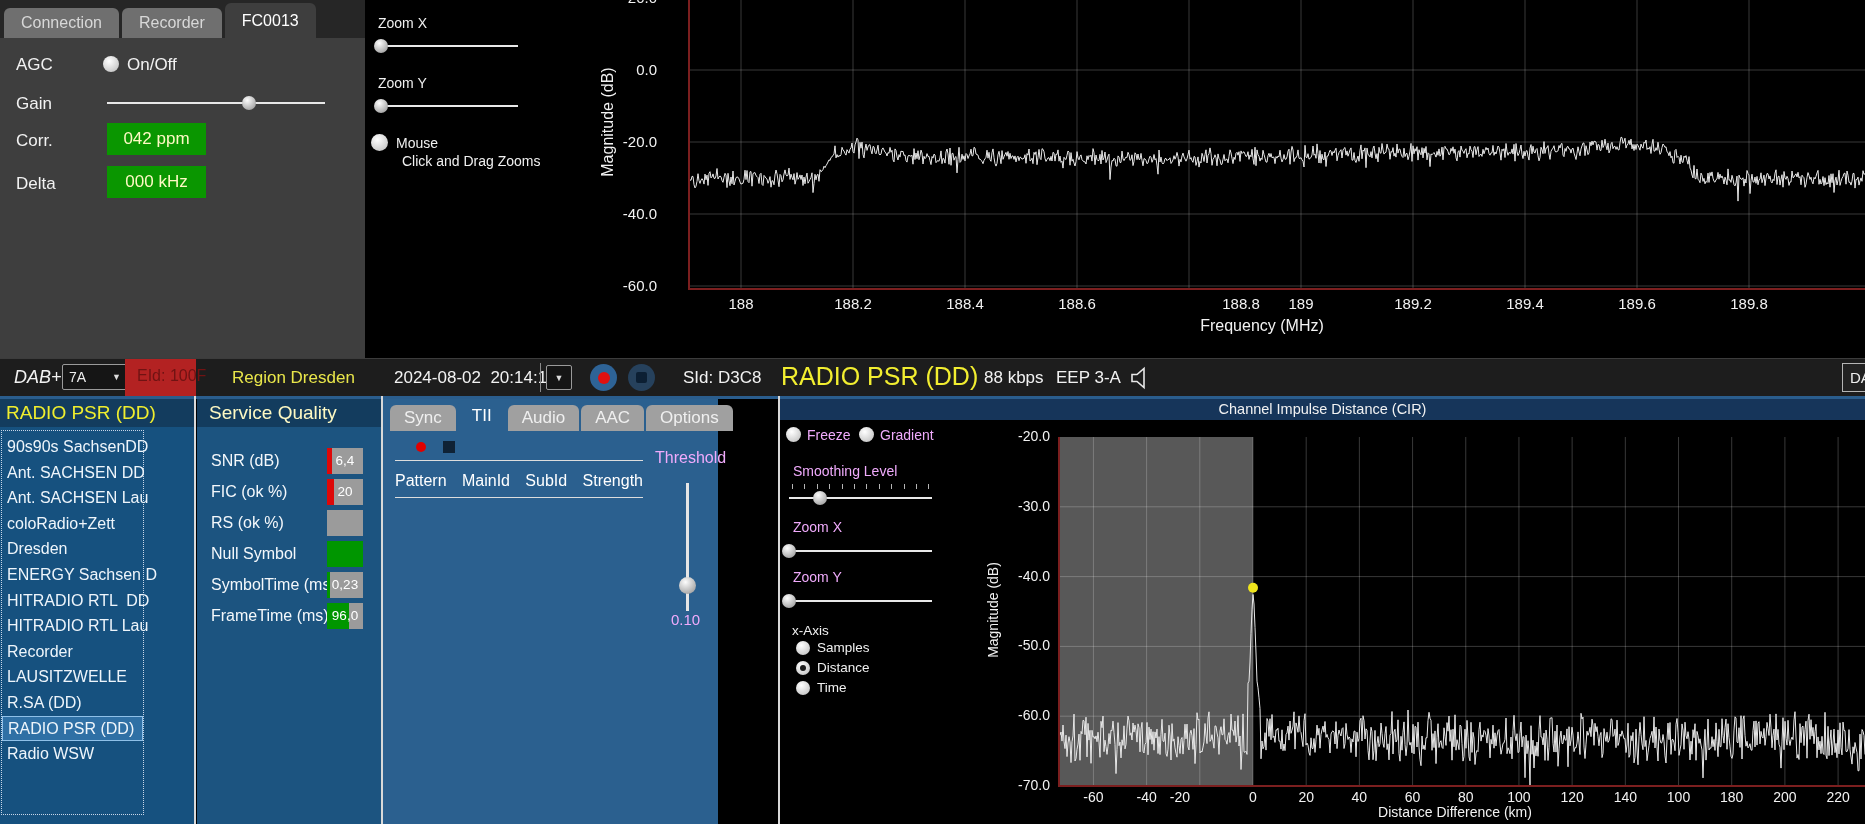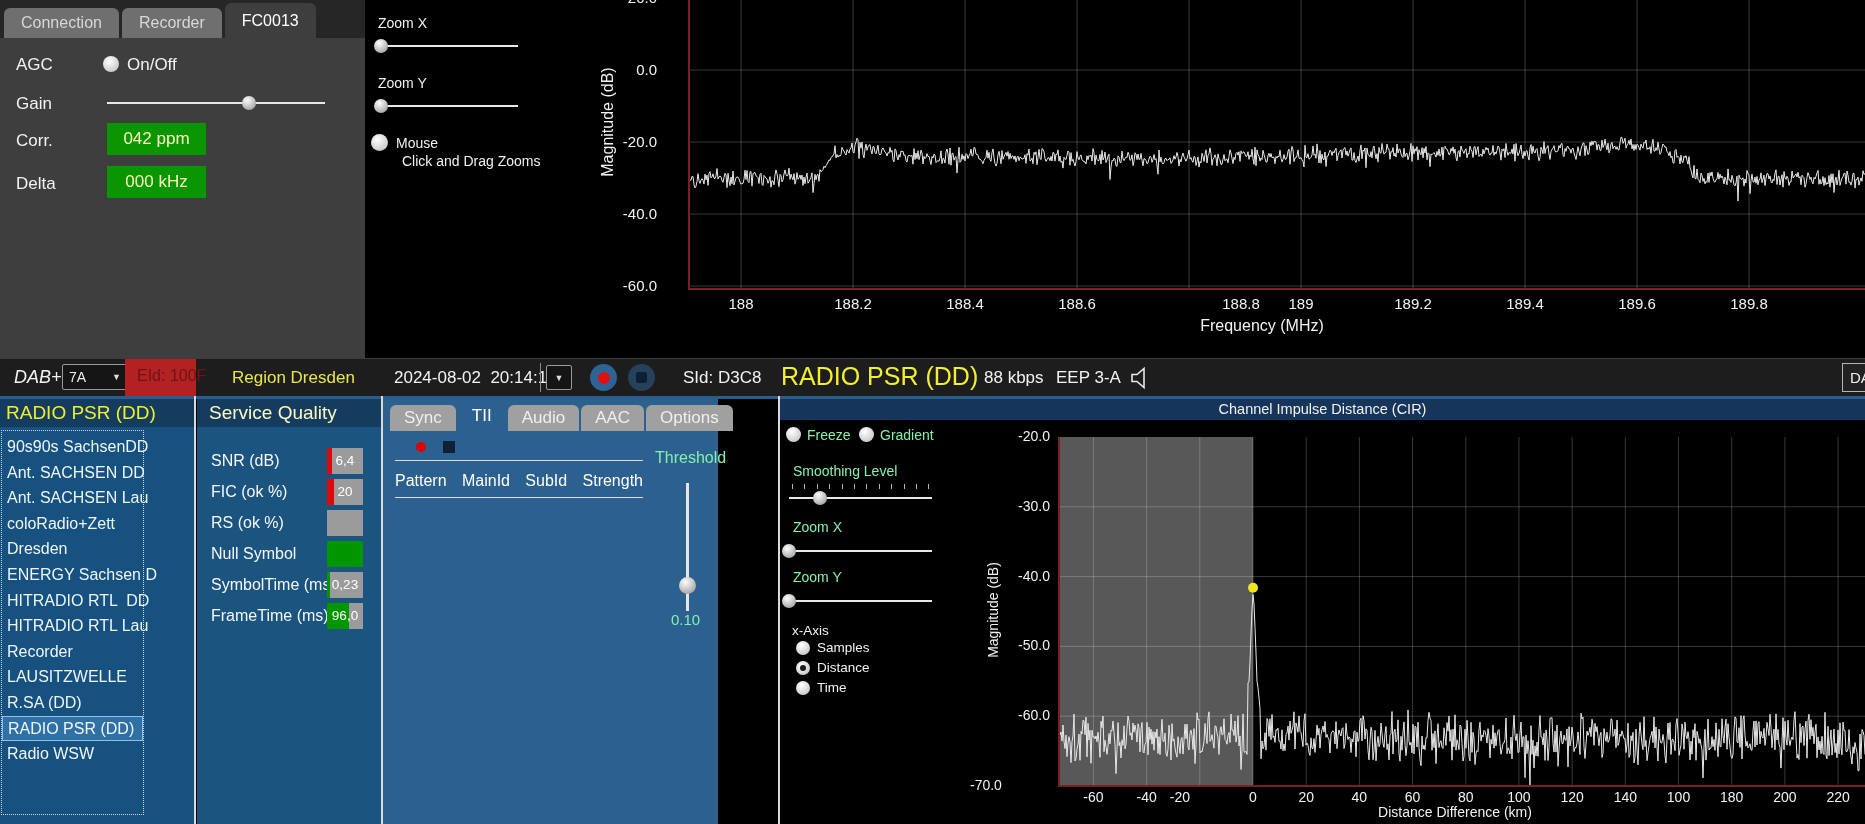--- a/index.html
+++ b/index.html
@@ -54,21 +54,21 @@
   .sqval { position:absolute; width:100%; text-align:center; font-size:13.5px; color:#fff; line-height:26px; }
   .tiipanel { position:absolute; left:383px; top:3px; width:335px; height:425px; background:#2b608f; }
   .ttabrow { position:absolute; left:0; top:2px; width:100%; height:30px; display:flex;
              align-items:flex-end; padding-left:7px; }
   .ttab { height:26px; line-height:26px; padding:0 14px; background:#a0a0a0; color:#efefef;
           font-size:17px; border-radius:6px 6px 0 0; margin-right:2px; }
   .ttab.active { height:31px; line-height:31px; background:#2b608f; color:#fff; }
   .cirpanel { position:absolute; left:780px; top:3px; width:1085px; height:425px; background:#000; }
   .cirtitle { position:absolute; left:0; top:0; width:100%; height:21px; background:#16355a;
               text-align:center; font-size:14.5px; line-height:21px; color:#f2f2f2; }
-  .smlabel { position:absolute; font-size:14px; color:#86efac;text-align:center; }
+  .smlabel { position:absolute; font-size:14px; color:#f0abfc;text-align:center; }
   .xslabel { position:absolute; font-size:13.5px; color:#f0f0f0; }
   .tick { position:absolute; width:1px; height:5px; background:#b5b5b5; }
   
   .axis-tick { position:absolute; color:#f2f2f2; }
   .axis-label { position:absolute; color:#f2f2f2; text-align:center; }
   .rot { transform:rotate(-90deg); }
 </style>
 </head>
 <body>
 
@@ -338,21 +338,21 @@
           <polyline points="0,318.3 1,296.5 2,298.1 3,295.0 4,304.1 5,288.0 6,304.7 7,311.6 8,298.1 9,319.6 10,306.0 11,299.7 12,305.0 13,325.6 14,304.8 15,298.9 16,277.1 17,324.0 18,321.7 19,312.3 20,307.1 21,297.1 22,323.3 23,294.4 24,296.9 25,283.3 26,283.8 27,297.7 28,280.2 29,319.9 30,286.4 31,303.1 32,293.3 33,326.3 34,293.3 35,300.3 36,299.4 37,301.9 38,298.9 39,304.7 40,295.2 41,305.1 42,320.3 43,284.3 44,290.7 45,279.0 46,314.7 47,303.2 48,309.6 49,317.4 50,309.2 51,296.5 52,306.9 53,293.1 54,293.8 55,284.1 56,295.7 57,307.4 58,336.6 59,312.6 60,285.6 61,308.7 62,305.1 63,320.9 64,302.8 65,308.4 66,288.8 67,311.9 68,307.5 69,291.1 70,279.0 71,283.8 72,298.3 73,295.8 74,303.0 75,286.0 76,295.1 77,288.1 78,293.3 79,305.1 80,286.8 81,290.7 82,314.9 83,292.1 84,285.4 85,314.2 86,316.0 87,307.3 88,305.7 89,285.4 90,317.8 91,290.1 92,302.5 93,292.1 94,307.2 95,294.7 96,313.2 97,294.9 98,301.0 99,292.1 100,316.5 101,299.6 102,317.6 103,297.4 104,282.3 105,304.1 106,304.5 107,296.1 108,316.6 109,319.4 110,312.2 111,288.2 112,299.0 113,323.0 114,286.6 115,304.2 116,301.9 117,310.9 118,316.4 119,320.2 120,299.7 121,308.5 122,316.5 123,302.3 124,300.5 125,317.1 126,303.4 127,287.2 128,301.8 129,287.1 130,309.8 131,313.0 132,296.5 133,293.2 134,298.8 135,312.4 136,291.6 137,326.6 138,307.8 139,275.7 140,283.0 141,282.1 142,316.0 143,314.2 144,315.0 145,310.1 146,304.9 147,286.5 148,298.0 149,306.6 150,281.0 151,274.8 152,304.4 153,302.7 154,297.7 155,304.8 156,311.2 157,288.9 158,289.2 159,296.0 160,300.8 161,317.4 162,294.0 163,289.7 164,297.8 165,297.6 166,281.8 167,302.4 168,303.6 169,307.2 170,298.4 171,295.5 172,305.5 173,277.1 174,293.2 175,293.1 176,298.5 177,284.0 178,305.1 179,298.5 180,278.6 181,309.0 182,299.0 183,332.5 184,313.1 185,276.9 186,314.9 187,315.3 188,314.2 189,317.4 190,246.1 191,244.2 192,225.0 193,196.4 194,172.8 195,157.5 196,167.0 197,190.3 198,216.0 199,244.2 200,250.8 201,260.8 202,271.6 203,321.8 204,304.0 205,311.8 206,309.6 207,295.7 208,313.1 209,281.5 210,284.3 211,299.4 212,281.7 213,302.8 214,277.5 215,300.5 216,299.0 217,305.4 218,292.8 219,293.1 220,291.2 221,304.2 222,303.9 223,312.1 224,292.8 225,313.7 226,307.0 227,313.6 228,297.6 229,296.0 230,289.1 231,303.1 232,284.0 233,296.3 234,293.4 235,289.1 236,274.8 237,312.1 238,285.9 239,289.7 240,295.3 241,278.9 242,294.4 243,295.5 244,303.1 245,309.6 246,283.5 247,276.7 248,308.1 249,306.1 250,308.1 251,315.7 252,318.4 253,300.8 254,311.3 255,311.6 256,301.5 257,315.4 258,302.8 259,288.1 260,298.2 261,291.3 262,311.2 263,297.5 264,292.9 265,289.1 266,295.2 267,284.5 268,300.3 269,297.4 270,300.8 271,302.5 272,316.0 273,297.0 274,294.7 275,293.8 276,295.1 277,307.0 278,284.6 279,311.6 280,298.4 281,293.0 282,296.7 283,299.0 284,291.7 285,290.7 286,311.5 287,306.7 288,286.4 289,297.3 290,302.5 291,299.9 292,301.1 293,315.6 294,301.9 295,305.0 296,294.2 297,294.1 298,319.8 299,295.2 300,304.5 301,301.5 302,283.6 303,281.2 304,304.0 305,278.7 306,283.7 307,302.0 308,291.8 309,293.4 310,313.3 311,322.9 312,303.8 313,290.2 314,294.7 315,322.7 316,313.3 317,293.4 318,323.8 319,306.6 320,299.4 321,309.7 322,306.7 323,286.0 324,296.4 325,306.4 326,310.4 327,296.8 328,289.5 329,312.6 330,306.8 331,322.9 332,298.1 333,296.5 334,274.5 335,317.0 336,294.9 337,292.3 338,305.0 339,302.9 340,282.8 341,316.5 342,324.2 343,299.3 344,313.2 345,295.2 346,284.9 347,307.5 348,318.7 349,308.7 350,273.0 351,304.3 352,308.1 353,305.4 354,315.9 355,287.3 356,316.9 357,289.3 358,290.1 359,310.0 360,285.1 361,310.1 362,322.7 363,328.7 364,299.0 365,312.2 366,308.2 367,312.7 368,300.7 369,300.9 370,283.4 371,275.3 372,281.3 373,283.4 374,313.3 375,296.6 376,310.6 377,293.9 378,326.6 379,300.3 380,286.7 381,310.5 382,305.3 383,303.7 384,310.3 385,311.5 386,290.8 387,299.2 388,308.4 389,285.6 390,294.2 391,279.0 392,304.4 393,292.7 394,323.2 395,292.2 396,309.8 397,277.8 398,313.2 399,302.7 400,307.1 401,312.7 402,288.0 403,289.1 404,306.5 405,324.1 406,319.6 407,292.2 408,311.3 409,283.4 410,300.2 411,319.9 412,323.9 413,285.3 414,315.4 415,295.3 416,301.0 417,327.5 418,316.4 419,313.5 420,314.6 421,292.6 422,285.2 423,304.1 424,297.9 425,300.1 426,293.4 427,294.4 428,298.3 429,306.1 430,291.6 431,299.0 432,320.9 433,302.4 434,307.1 435,288.1 436,311.2 437,295.8 438,308.9 439,298.8 440,293.7 441,292.5 442,306.8 443,317.2 444,312.3 445,306.4 446,305.9 447,302.4 448,281.0 449,316.7 450,310.8 451,313.0 452,316.7 453,300.0 454,321.9 455,293.6 456,278.3 457,298.2 458,303.7 459,296.7 460,315.6 461,314.9 462,296.6 463,285.0 464,309.9 465,299.6 466,300.2 467,340.7 468,298.1 469,316.7 470,303.7 471,315.1 472,348.5 473,288.7 474,317.3 475,303.2 476,331.0 477,308.8 478,318.9 479,305.0 480,319.3 481,292.7 482,278.6 483,300.0 484,300.2 485,307.9 486,296.1 487,323.4 488,293.0 489,302.3 490,323.5 491,310.3 492,281.1 493,281.2 494,280.6 495,306.3 496,315.0 497,294.1 498,315.1 499,288.0 500,329.3 501,311.9 502,300.1 503,294.1 504,306.5 505,306.5 506,298.1 507,302.7 508,303.3 509,291.9 510,329.8 511,289.7 512,308.8 513,303.0 514,290.2 515,298.1 516,314.6 517,310.6 518,310.9 519,306.1 520,294.9 521,305.9 522,317.5 523,276.3 524,282.0 525,280.1 526,310.1 527,321.5 528,307.1 529,294.2 530,298.3 531,295.6 532,290.3 533,299.7 534,282.2 535,288.1 536,308.3 537,286.3 538,294.7 539,289.6 540,299.7 541,308.8 542,298.4 543,295.4 544,320.6 545,316.4 546,291.6 547,299.3 548,304.4 549,295.2 550,305.3 551,303.7 552,298.0 553,281.8 554,282.5 555,299.4 556,298.2 557,292.1 558,310.7 559,283.1 560,308.5 561,305.3 562,297.0 563,299.3 564,293.8 565,297.7 566,301.8 567,301.6 568,315.6 569,308.0 570,286.2 571,320.3 572,317.7 573,298.7 574,303.8 575,295.3 576,325.9 577,320.3 578,292.1 579,313.0 580,327.8 581,299.6 582,285.4 583,297.3 584,306.9 585,312.7 586,279.7 587,309.6 588,303.4 589,323.7 590,315.9 591,308.5 592,301.4 593,298.4 594,294.3 595,305.6 596,279.9 597,311.0 598,290.0 599,309.9 600,324.0 601,292.1 602,302.7 603,306.1 604,305.5 605,297.5 606,304.2 607,318.9 608,326.0 609,302.5 610,286.1 611,302.7 612,285.5 613,317.4 614,302.6 615,302.5 616,305.8 617,313.7 618,287.2 619,281.5 620,295.2 621,318.4 622,312.9 623,307.8 624,286.9 625,293.1 626,312.3 627,285.2 628,298.7 629,301.8 630,294.7 631,302.1 632,323.0 633,304.2 634,317.2 635,292.7 636,300.7 637,286.7 638,323.3 639,294.4 640,298.6 641,306.3 642,301.8 643,308.1 644,312.9 645,340.9 646,310.0 647,292.3 648,323.1 649,308.9 650,282.0 651,313.0 652,310.9 653,311.2 654,299.7 655,309.7 656,302.4 657,313.4 658,285.9 659,304.7 660,319.7 661,292.3 662,309.7 663,309.6 664,281.7 665,298.5 666,306.1 667,290.6 668,282.1 669,312.3 670,286.7 671,300.5 672,309.2 673,319.3 674,321.4 675,317.0 676,293.1 677,279.8 678,281.0 679,305.1 680,305.8 681,290.7 682,310.4 683,278.7 684,322.0 685,282.3 686,278.8 687,298.3 688,309.2 689,304.3 690,310.9 691,309.4 692,306.7 693,312.9 694,313.3 695,293.6 696,284.1 697,309.9 698,283.9 699,308.1 700,286.5 701,284.7 702,306.9 703,294.4 704,299.5 705,301.1 706,291.4 707,308.3 708,299.6 709,285.4 710,291.6 711,298.5 712,277.2 713,290.9 714,310.8 715,298.3 716,292.1 717,312.9 718,276.9 719,303.0 720,292.4 721,307.3 722,310.2 723,331.1 724,304.9 725,280.7 726,312.7 727,284.3 728,301.4 729,308.1 730,283.3 731,302.7 732,308.5 733,302.5 734,300.1 735,302.6 736,282.9 737,274.7 738,300.0 739,321.1 740,317.5 741,322.5 742,286.6 743,305.7 744,289.9 745,289.1 746,308.6 747,292.4 748,284.2 749,321.2 750,283.5 751,277.2 752,302.3 753,282.7 754,299.1 755,290.4 756,306.8 757,294.5 758,287.3 759,320.8 760,299.9 761,312.9 762,304.2 763,316.7 764,299.3 765,316.0 766,317.5 767,275.3 768,318.3 769,321.8 770,289.3 771,318.6 772,303.6 773,292.9 774,318.1 775,306.1 776,292.1 777,315.6 778,306.4 779,320.7 780,292.9 781,316.9 782,285.8 783,310.8 784,317.9 785,285.1 786,293.6 787,293.6 788,314.4 789,314.6 790,311.8 791,292.6 792,312.5 793,320.0 794,327.1 795,309.8 796,316.3 797,305.5 798,311.0 799,315.6 800,333.8 801,333.7 802,297.1 803,322.0 804,292.5 805,294.4 806,298.5 807,317.5" fill="none" stroke="#e8e8e8" stroke-width="1"></polyline>
           <line x1="1" y1="0" x2="1" y2="350" stroke="#7c1f1f" stroke-width="2"></line>
           <line x1="0" y1="349" x2="807" y2="349" stroke="#7c1f1f" stroke-width="2"></line>
           <circle cx="195" cy="150.76800000000003" r="5" fill="#efe41c"></circle>
         </svg></div>
   <div class="axis-tick" style="left: 970px; top: 32px; width: 80px; text-align: right; font-size: 14px;">-20.0</div>
       <div class="axis-tick" style="left: 970px; top: 101.8px; width: 80px; text-align: right; font-size: 14px;">-30.0</div>
       <div class="axis-tick" style="left: 970px; top: 171.6px; width: 80px; text-align: right; font-size: 14px;">-40.0</div>
       <div class="axis-tick" style="left: 970px; top: 241.4px; width: 80px; text-align: right; font-size: 14px;">-50.0</div>
       <div class="axis-tick" style="left: 970px; top: 311.2px; width: 80px; text-align: right; font-size: 14px;">-60.0</div>
-      <div class="axis-tick" style="left: 970px; top: 381px; width: 80px; font-size: 14px;">-70.0</div>
+      <div class="axis-tick" style="left: 970px; top: 381px; width: 80px; text-align: right; font-size: 14px;">-70.0</div>
       <div class="axis-tick" style="left: 1063.43px; top: 393px; width: 60px; text-align: center; font-size: 14px;">-60</div>
       <div class="axis-tick" style="left: 1116.62px; top: 393px; width: 60px; text-align: center; font-size: 14px;">-40</div>
       <div class="axis-tick" style="left: 1169.81px; top: 393px; width: 60px; text-align: left; font-size: 14px;">-20</div>
       <div class="axis-tick" style="left: 1223px; top: 393px; width: 60px; text-align: center; font-size: 14px;">0</div>
       <div class="axis-tick" style="left: 1276.19px; top: 393px; width: 60px; text-align: center; font-size: 14px;">20</div>
       <div class="axis-tick" style="left: 1329.38px; top: 393px; width: 60px; text-align: center; font-size: 14px;">40</div>
       <div class="axis-tick" style="left: 1382.57px; top: 393px; width: 60px; text-align: center; font-size: 14px;">60</div>
       <div class="axis-tick" style="left: 1435.76px; top: 393px; width: 60px; text-align: center; font-size: 14px;">80</div>
       <div class="axis-tick" style="left: 1488.95px; top: 393px; width: 60px; text-align: center; font-size: 14px;">100</div>
       <div class="axis-tick" style="left: 1542.14px; top: 393px; width: 60px; text-align: center; font-size: 14px;">120</div>

